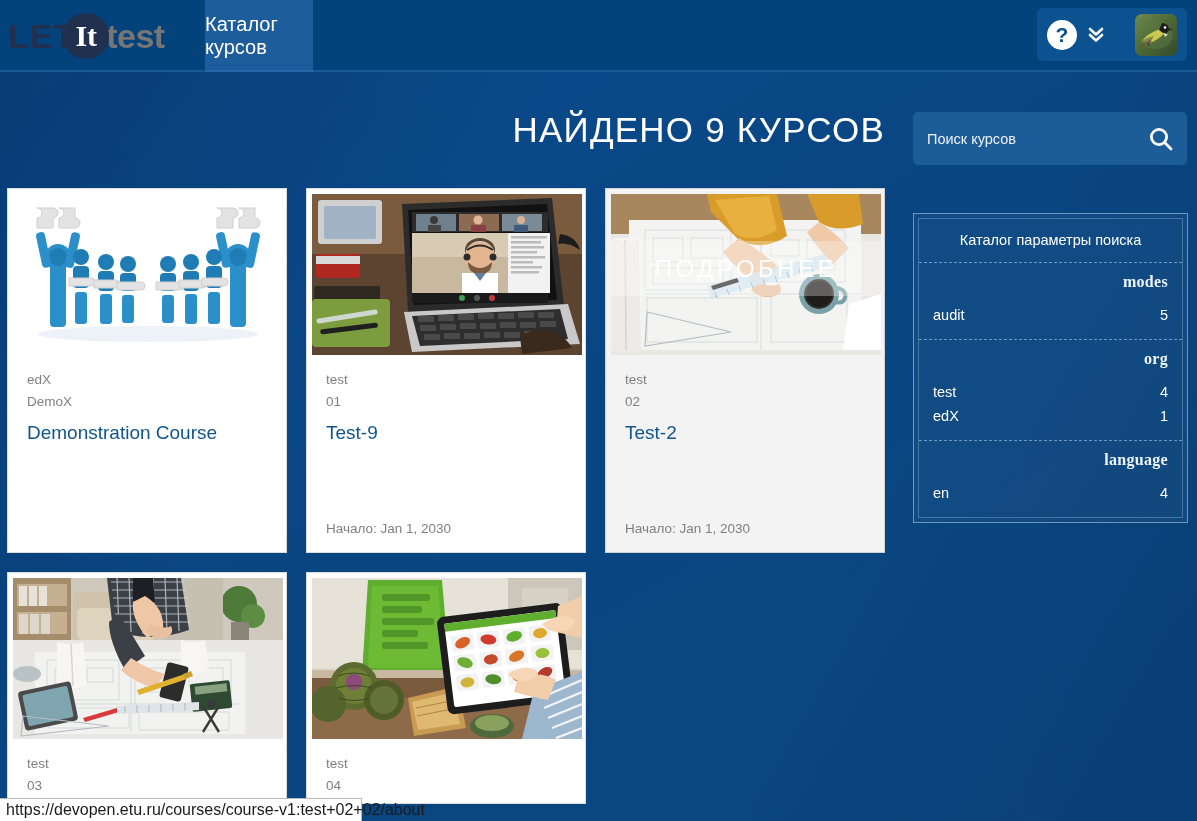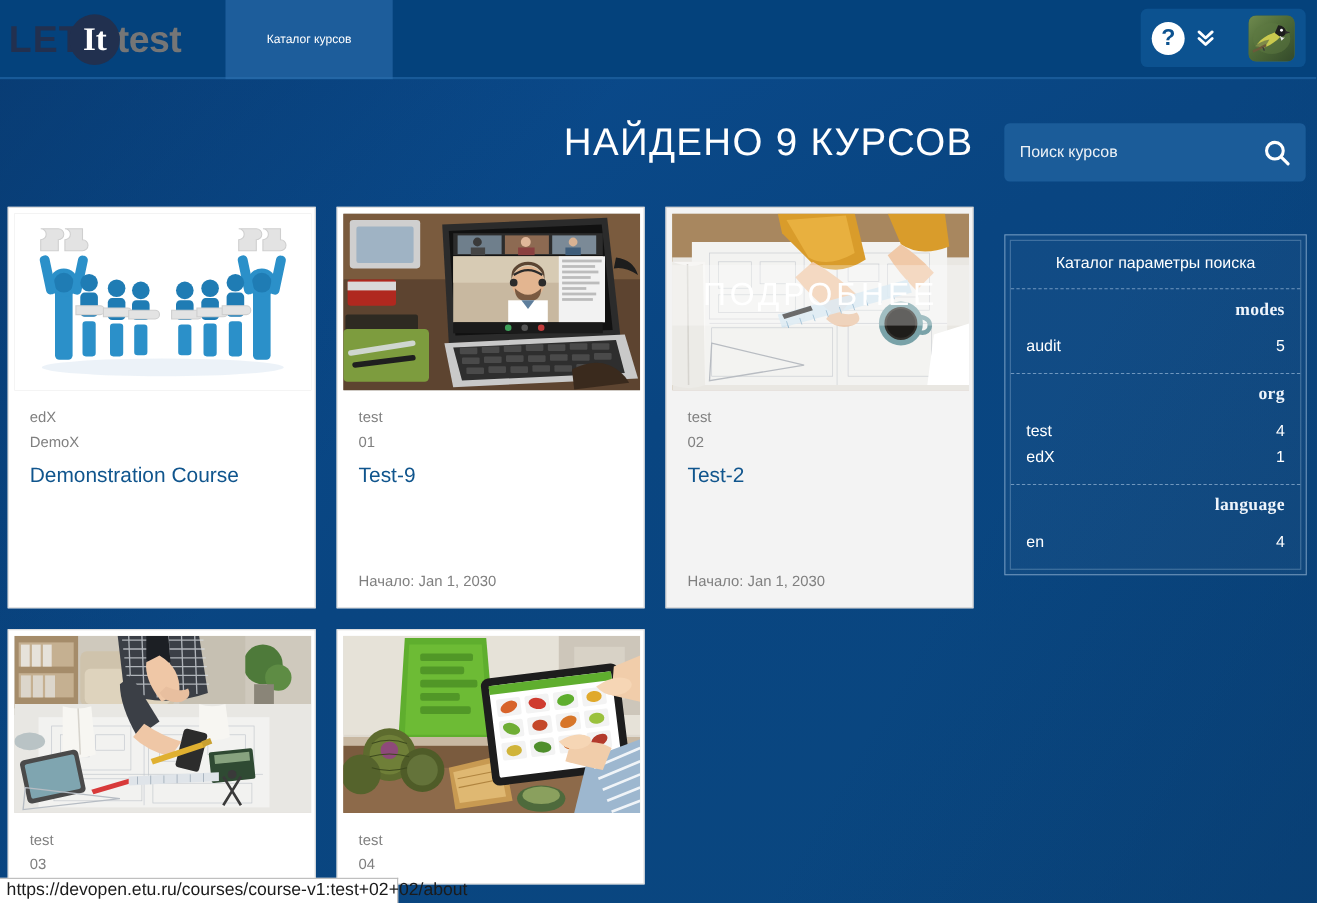--- a/index.html
+++ b/index.html
@@ -82,28 +82,28 @@
   .logo-each {
     color: #767676;
     font-weight: 800;
     letter-spacing: -0.5px;
   }
 
   .nav-tab {
     position: absolute;
     left: 205px;
     top: 0;
-    width: 152px;
+    width: 108px;
     height: 72px;
     background: #1d5d9b;
     display: flex;
     align-items: center;
     justify-content: center;
     color: #ffffff;
-    font-size: 11px;
+    font-size: 20px;
     cursor: pointer;
   }
 
   .user-block {
     position: absolute;
     right: 10px;
     top: 8px;
     width: 150px;
     height: 53px;
     background: #0c5290;
@@ -276,21 +276,21 @@
   .card-overlay {
     position: absolute;
     left: 0; right: 0;
     top: 47px;
     height: 55px;
     background: rgba(255,255,255,0.30);
     display: flex;
     align-items: center;
     justify-content: center;
     color: #ffffff;
-    font-size: 29px;
+    font-size: 24px;
     font-weight: 300;
     letter-spacing: 3.5px;
     white-space: nowrap;
   }
 
   .card-body {
     padding: 14px 14px 0 14px;
     flex: 1 1 auto;
     display: flex;
     flex-direction: column;

